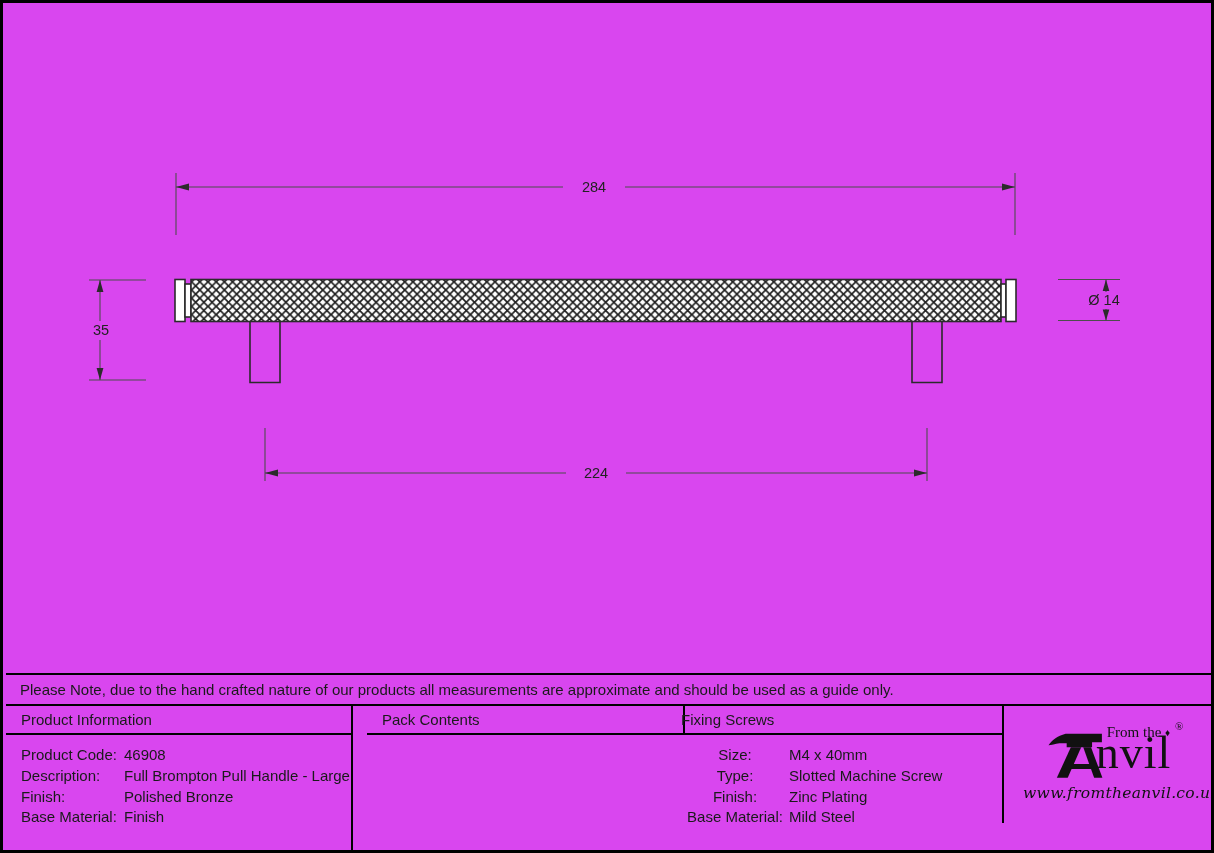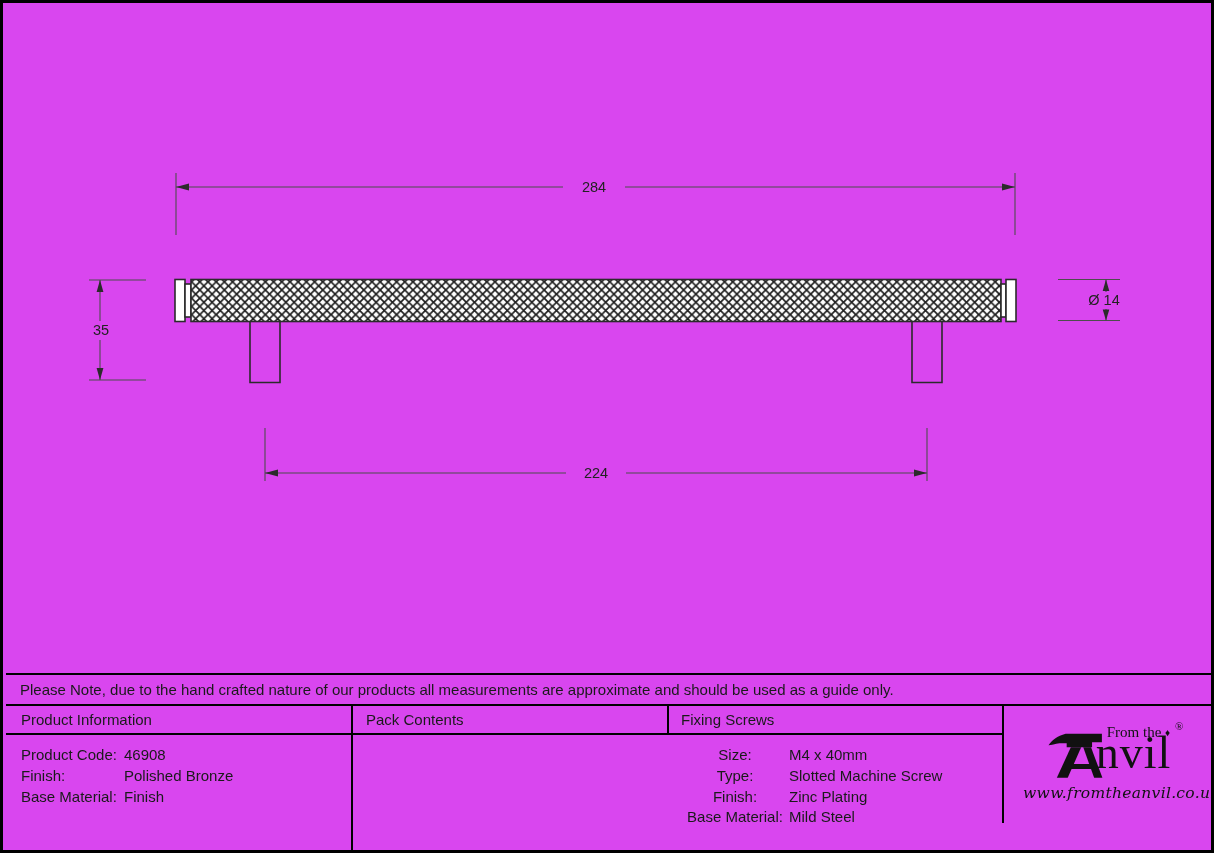--- a/index.html
+++ b/index.html
@@ -30,21 +30,21 @@
     position:absolute; top:703px; height:29px;
     border-bottom:2px solid #000;
     display:flex; align-items:center;
     padding-left:15px; font-size:15px;
   }
   .bcell {
     position:absolute; top:732px; height:118px;
     padding:10px 0 0 15px; font-size:15px;
   }
   .c1 { left:3px;   width:347px; border-right:2px solid #000; }
-  .c2 { left:348px; width:318px; border-right:2px solid #000; }
+  .c2 { left:364px; width:318px; border-right:2px solid #000; }
   .c3 { left:663px; width:336px;text-align:center; }
   .kv { display:flex; line-height:20.8px; }
   .kv .k { flex:0 0 103px; }
   .c3 .kv .k { flex:0 0 108px; }
   .pack-line { line-height:20.8px; }
   
   .logo-cell {
     position:absolute; left:999px; top:703px; width:212px; height:117px;
     border-left:2px solid #000;
     display:flex; align-items:center; justify-content:center;
@@ -146,20 +146,24 @@
     <span>Pack Contents</span>
   </div>
   <div class="hcell c3">
     <span>Fixing Screws</span>
   </div>
 
   <div class="bcell c1">
     <div class="kv">
       <span class="k">Product Code:</span>
       <span class="v">46908</span>
+    </div>
+    <div class="kv">
+      <span class="k">Description:</span>
+      <span class="v">Full Brompton Pull Handle - Large</span>
     </div>
     <div class="kv">
       <span class="k">Finish:</span>
       <span class="v">Polished Bronze</span>
     </div>
     <div class="kv">
       <span class="k">Base Material:</span>
       <span class="v">Finish</span>
     </div>
   </div>

